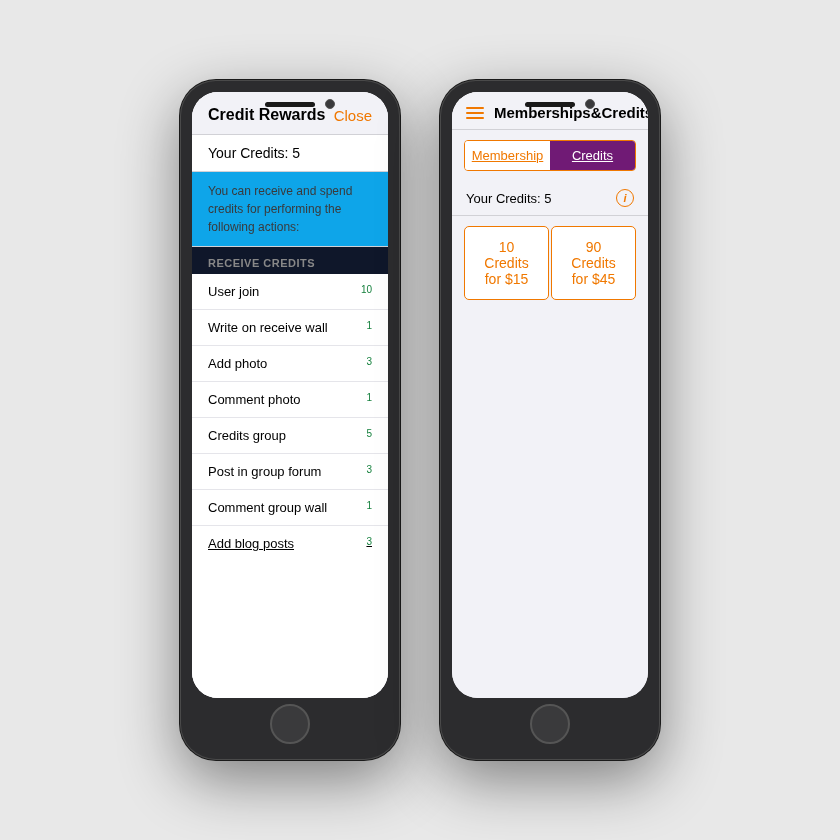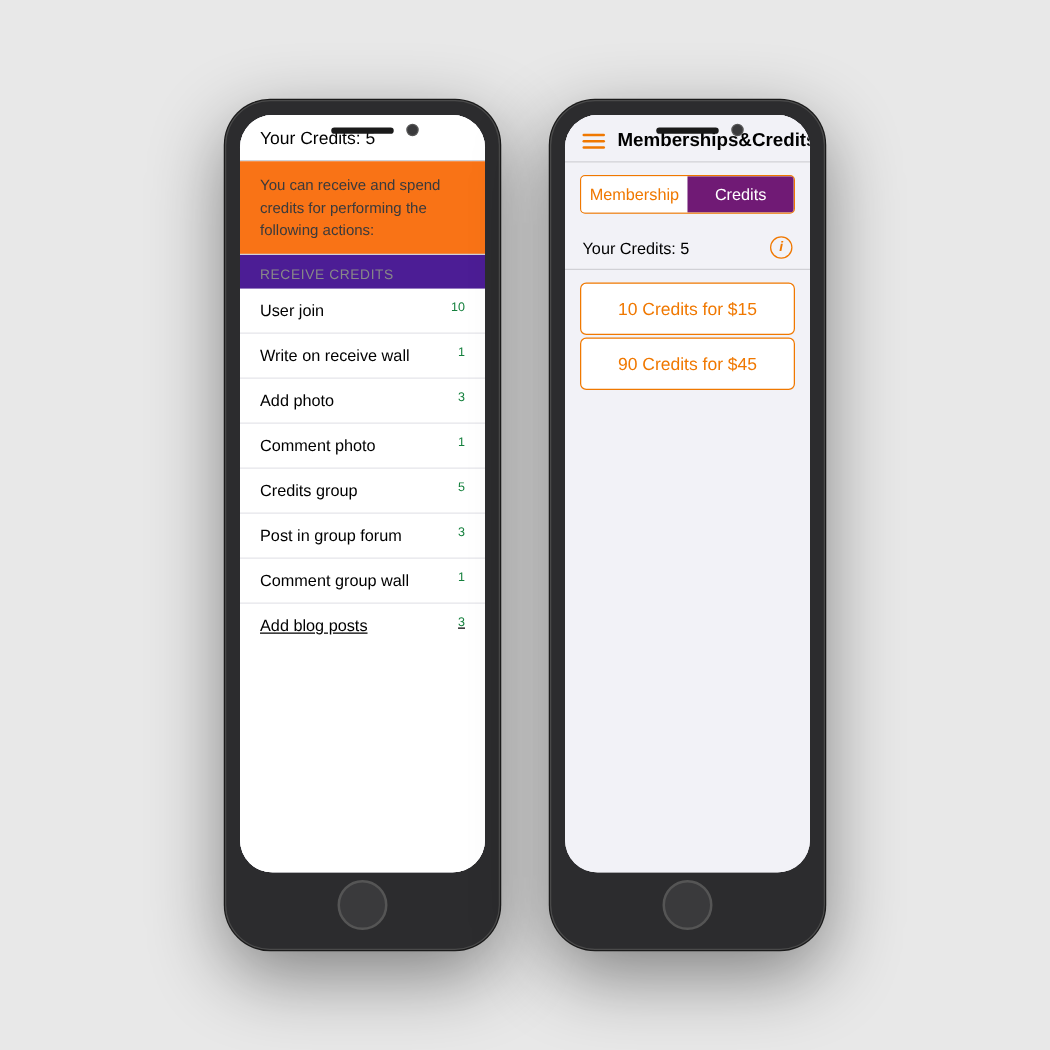--- a/index.html
+++ b/index.html
@@ -116,35 +116,35 @@
       background: #fff;
       padding: 10px 16px;
       border-bottom: 1px solid #d1d1d6;
       font-size: 14px;
       color: #000;
       flex-shrink: 0;
     }
 
     
     .description {
-      background: #f97316;
+      background: #0ea5e9;
       padding: 10px 16px;
       font-size: 12px;
       color: #3a3a3c;
       border-bottom: 1px solid #d1d1d6;
       line-height: 1.5;
       flex-shrink: 0;
     }
 
     
     .section-header {
-      background: #4c1d95;
+      background: #0f172a;
       padding: 10px 16px 5px;
       font-size: 11px;
-      font-weight: 400;
+      font-weight: 700;
       color: #888;
       letter-spacing: 0.5px;
       text-transform: uppercase;
       flex-shrink: 0;
     }
 
     
     .list {
       background: #fff;
       flex: 1;
@@ -205,20 +205,21 @@
       border-radius: 4px;
       overflow: hidden;
       flex-shrink: 0;
     }
     .tab {
       flex: 1;
       text-align: center;
       padding: 7px 0;
       font-size: 13px;
       cursor: pointer;
+      text-decoration: underline;
     }
     .tab-inactive {
       background: #fff;
       color: #f07800;
     }
     .tab-active {
       background: #701a75;
       color: #fff;
       font-weight: 500;
     }
@@ -246,21 +247,21 @@
       align-items: center;
       justify-content: center;
       font-style: italic;
       font-weight: 600;
     }
 
     
     .purchase-list {
       padding: 10px 12px;
       display: flex;
-      flex-direction: column;
+      flex-direction: row;
       gap: 2px;
     }
     .purchase-btn {
       border: 1.5px solid #f07800;
       border-radius: 5px;
       padding: 12px;
       text-align: center;
       font-size: 14px;
       color: #f07800;
       font-weight: 500;
@@ -270,20 +271,24 @@
   </style>
 </head>
 <body>
 
 <div class="scene">
 
   <div class="phone">
     <div class="phone-inner">
       <div class="screen">
 
+        <div class="header">
+          <span class="header-title">Credit Rewards</span>
+          <span class="header-close">Close</span>
+        </div>
 
         <div class="credits-row">Your Credits: 5</div>
 
         <div class="description">You can receive and spend credits for performing the following actions:</div>
 
         <div class="section-header">RECEIVE CREDITS</div>
 
         <div class="list" id="credits-list">
         <div class="list-item">
       <span>User join</span>

